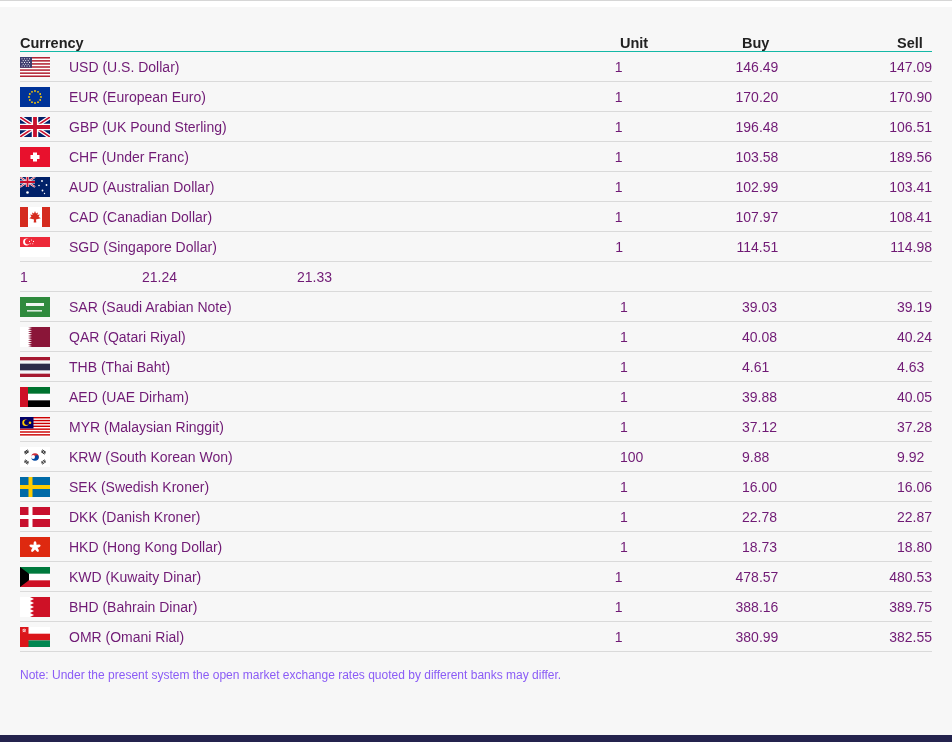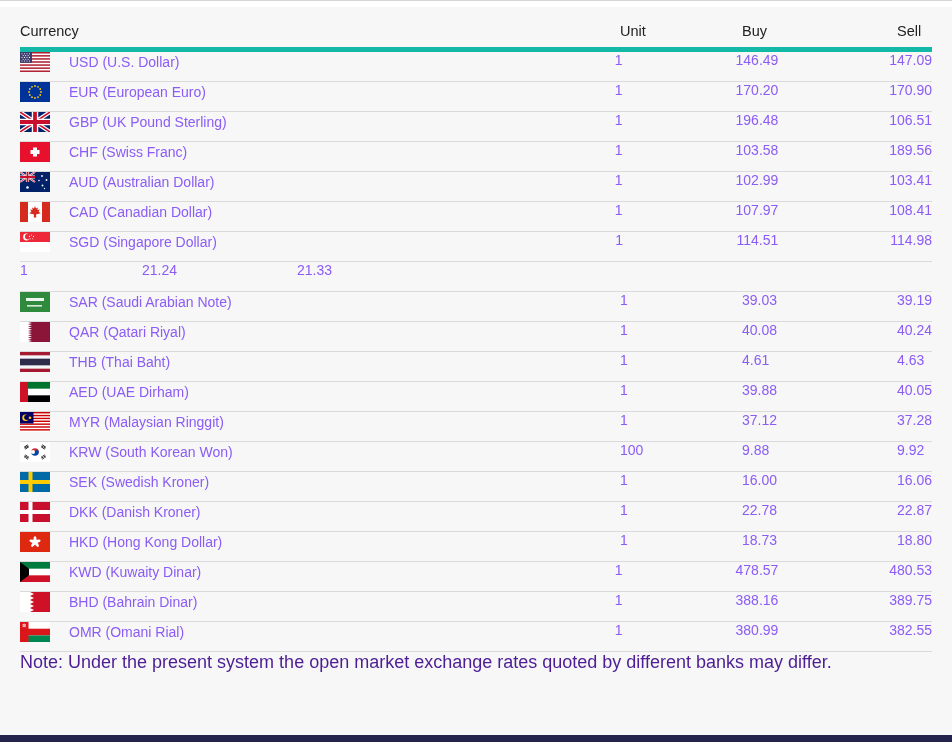--- a/index.html
+++ b/index.html
@@ -7,40 +7,40 @@
     width:952px;height:742px;position:relative;overflow:hidden;
     background:#f7f7f7;
     font-family:"Liberation Sans", sans-serif;
     color:#333;
   }
   .top-strip{
     height:7px;background:#ffffff;border-top:1px solid #d6d6d6;box-sizing:border-box;
   }
   .content{padding:0 20px;}
   .hdr-row{
-    display:flex;align-items:flex-end;height:45px;padding-bottom:8px;box-sizing:border-box;
-    border-bottom:5px solid #14b8a6;
-    font-weight:normal;font-size:14.5px;color:#222;
+    display:flex;align-items:flex-end;height:45px;box-sizing:border-box;
+    border-bottom:1px solid #14b8a6;
+    font-weight:bold;font-size:14.5px;color:#222;
   }
   .t-row{
-    display:flex;align-items:flex-start;height:30px;box-sizing:border-box;
+    display:flex;align-items:center;height:30px;box-sizing:border-box;
     border-bottom:1px solid #dadada;
-    font-size:14px;color:#8b5cf6;
+    font-size:14px;color:#701a75;
   }
   .col-currency{width:600px;display:flex;align-items:center;}
   .col-unit{width:122px;}
   .col-buy{width:155px;}
   .col-sell{flex:1;}
   .flag{
     width:30px;height:20px;margin-right:19px;flex:0 0 30px;display:block;
     box-shadow:0 0 0 1px rgba(0,0,0,0.08) inset;
   }
   .flag svg{display:block;width:30px;height:20px;}
   .note{
-    font-size:18px;color:#4c1d95;
+    margin-top:16px;font-size:12px;color:#8b5cf6;
   }
   .bottom-bar{
     position:absolute;left:0;bottom:0;width:100%;height:7px;background:#24234d;
   }
 </style>
 </head>
 <body>
 
 <div class="top-strip"></div>
 
@@ -143,21 +143,21 @@
 
   <div class="t-row">
     <div class="col-currency">
       <span class="flag">
             <svg viewBox="0 0 30 20" xmlns="http://www.w3.org/2000/svg">
               <rect width="30" height="20" fill="#e8112d"></rect>
               <rect x="13" y="5.5" width="4" height="9" fill="#fff"></rect>
               <rect x="10.5" y="8" width="9" height="4" fill="#fff"></rect>
             </svg>
           </span>
-      <span>CHF (Swiss Franc)</span>
+      <span>CHF (Under Franc)</span>
     </div>
     <div class="col-unit">1</div>
     <div class="col-buy">103.58</div>
     <div class="col-sell">189.56</div>
   </div>
 
   <div class="t-row">
     <div class="col-currency">
       <span class="flag">
             <svg viewBox="0 0 30 20" xmlns="http://www.w3.org/2000/svg">

